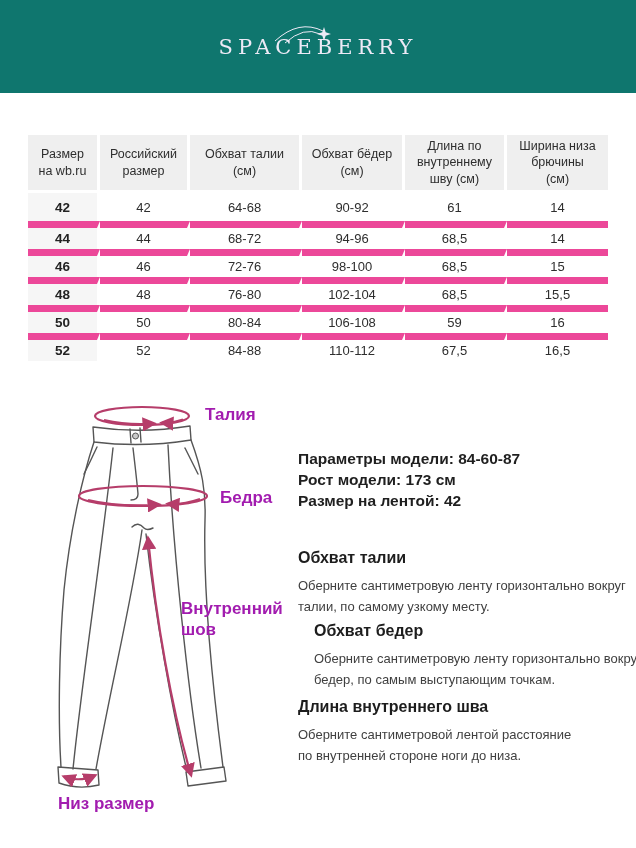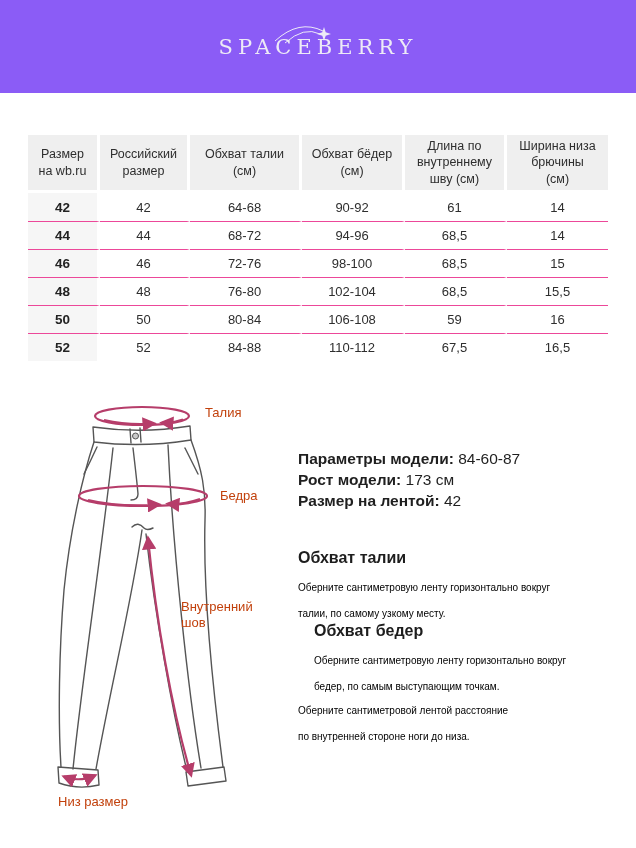--- a/index.html
+++ b/index.html
@@ -5,21 +5,21 @@
   * { margin:0; padding:0; box-sizing:border-box; }
   html,body { background:#ffffff; }
   .page {
     position:relative; width:636px; height:848px; background:#fff;
     font-family:"Liberation Sans", sans-serif; overflow:hidden;
   }
 
   
   .brand-header {
     position:absolute; left:0; top:0; width:636px; height:93px;
-    background:#8b5cf6; display:flex; align-items:center; justify-content:center;
+    background:#0f766e; display:flex; align-items:center; justify-content:center;
   }
   .logo { position:relative; }
   .logo-text {
     font-family:"DejaVu Serif", serif; font-size:21px; letter-spacing:5px;
     color:#edeaf6; font-weight:400;
   }
   .comet { position:absolute; left:54px; top:-17px; }
 
   
   .size-table {
@@ -30,45 +30,45 @@
     background:#efefef; height:58px; border-bottom:3px solid #fff;
     border-right:3px solid #fff; display:flex; align-items:center; justify-content:center;
     text-align:center; white-space:pre-line; font-size:12.5px; line-height:1.32; color:#2e2e2e;
   }
   .th.last, .td.last { border-right:none; }
   .td {
     background:#fff; height:28px; border-right:3px solid #fff;
     display:flex; align-items:center; justify-content:center;
     font-size:13px; color:#2e2e2e;
   }
-  .td.bt { border-top:1px solid #ec4899; }
+  .td.bt { border-top:7px solid #ec4899; }
   .td.c0 { background:#f6f6f6; font-weight:bold; font-size:13.5px; color:#232323; }
 
   
   .diagram { position:absolute; left:20px; top:390px; width:260px; height:430px; }
   .diagram svg { position:absolute; left:0; top:0; }
   .dlabel {
-    position:absolute; font-size:13px; color:#c2410c;
-    white-space:pre-line; line-height:1.22;
+    position:absolute; font-size:17px; color:#a21caf;
+    white-space:pre-line; line-height:1.22;font-weight:bold;
   }
   .lbl-waist  { left:185px; top:15px; }
   .lbl-hips   { left:200px; top:98px; }
   .lbl-inseam { left:161px; top:209px; }
   .lbl-hem    { left:38px;  top:404px; }
 
   
   .model-info { position:absolute; left:298px; top:451px; }
   .mi-line { font-size:15.5px; line-height:16px; margin-bottom:5px; color:#1f1f1f; }
   .mi-label { font-weight:bold; }
-  .mi-value { font-weight:normal; }
+  .mi-value { font-weight:bold; }
 
   
   .instr { position:absolute; left:298px; width:330px; }
   .instr h3 { font-size:16px; font-weight:bold; color:#1d1d1d; margin:0 0 8px 0; }
-  .instr p  { font-size:10px; line-height:26px; color:#000000; white-space:pre-line; }
+  .instr p  { font-size:13px; line-height:21px; color:#404040; white-space:pre-line; }
   .instr-0 { top:549px; }
   .instr-1 { top:622px;margin-left:16px; }
   .instr-2 { top:698px; }
 </style>
 </head>
 <body>
 
 <div class="page">
 
   <header class="brand-header">
@@ -223,17 +223,18 @@
     <h3>Обхват талии</h3>
     <p>Оберните сантиметровую ленту горизонтально вокруг
 талии, по самому узкому месту.</p>
   </section>
   <section class="instr instr-1">
     <h3>Обхват бедер</h3>
     <p>Оберните сантиметровую ленту горизонтально вокруг
 бедер, по самым выступающим точкам.</p>
   </section>
   <section class="instr instr-2">
+    <h3>Длина внутреннего шва</h3>
     <p>Оберните сантиметровой лентой расстояние
 по внутренней стороне ноги до низа.</p>
   </section>
 
 </div>
 
 </body></html>

